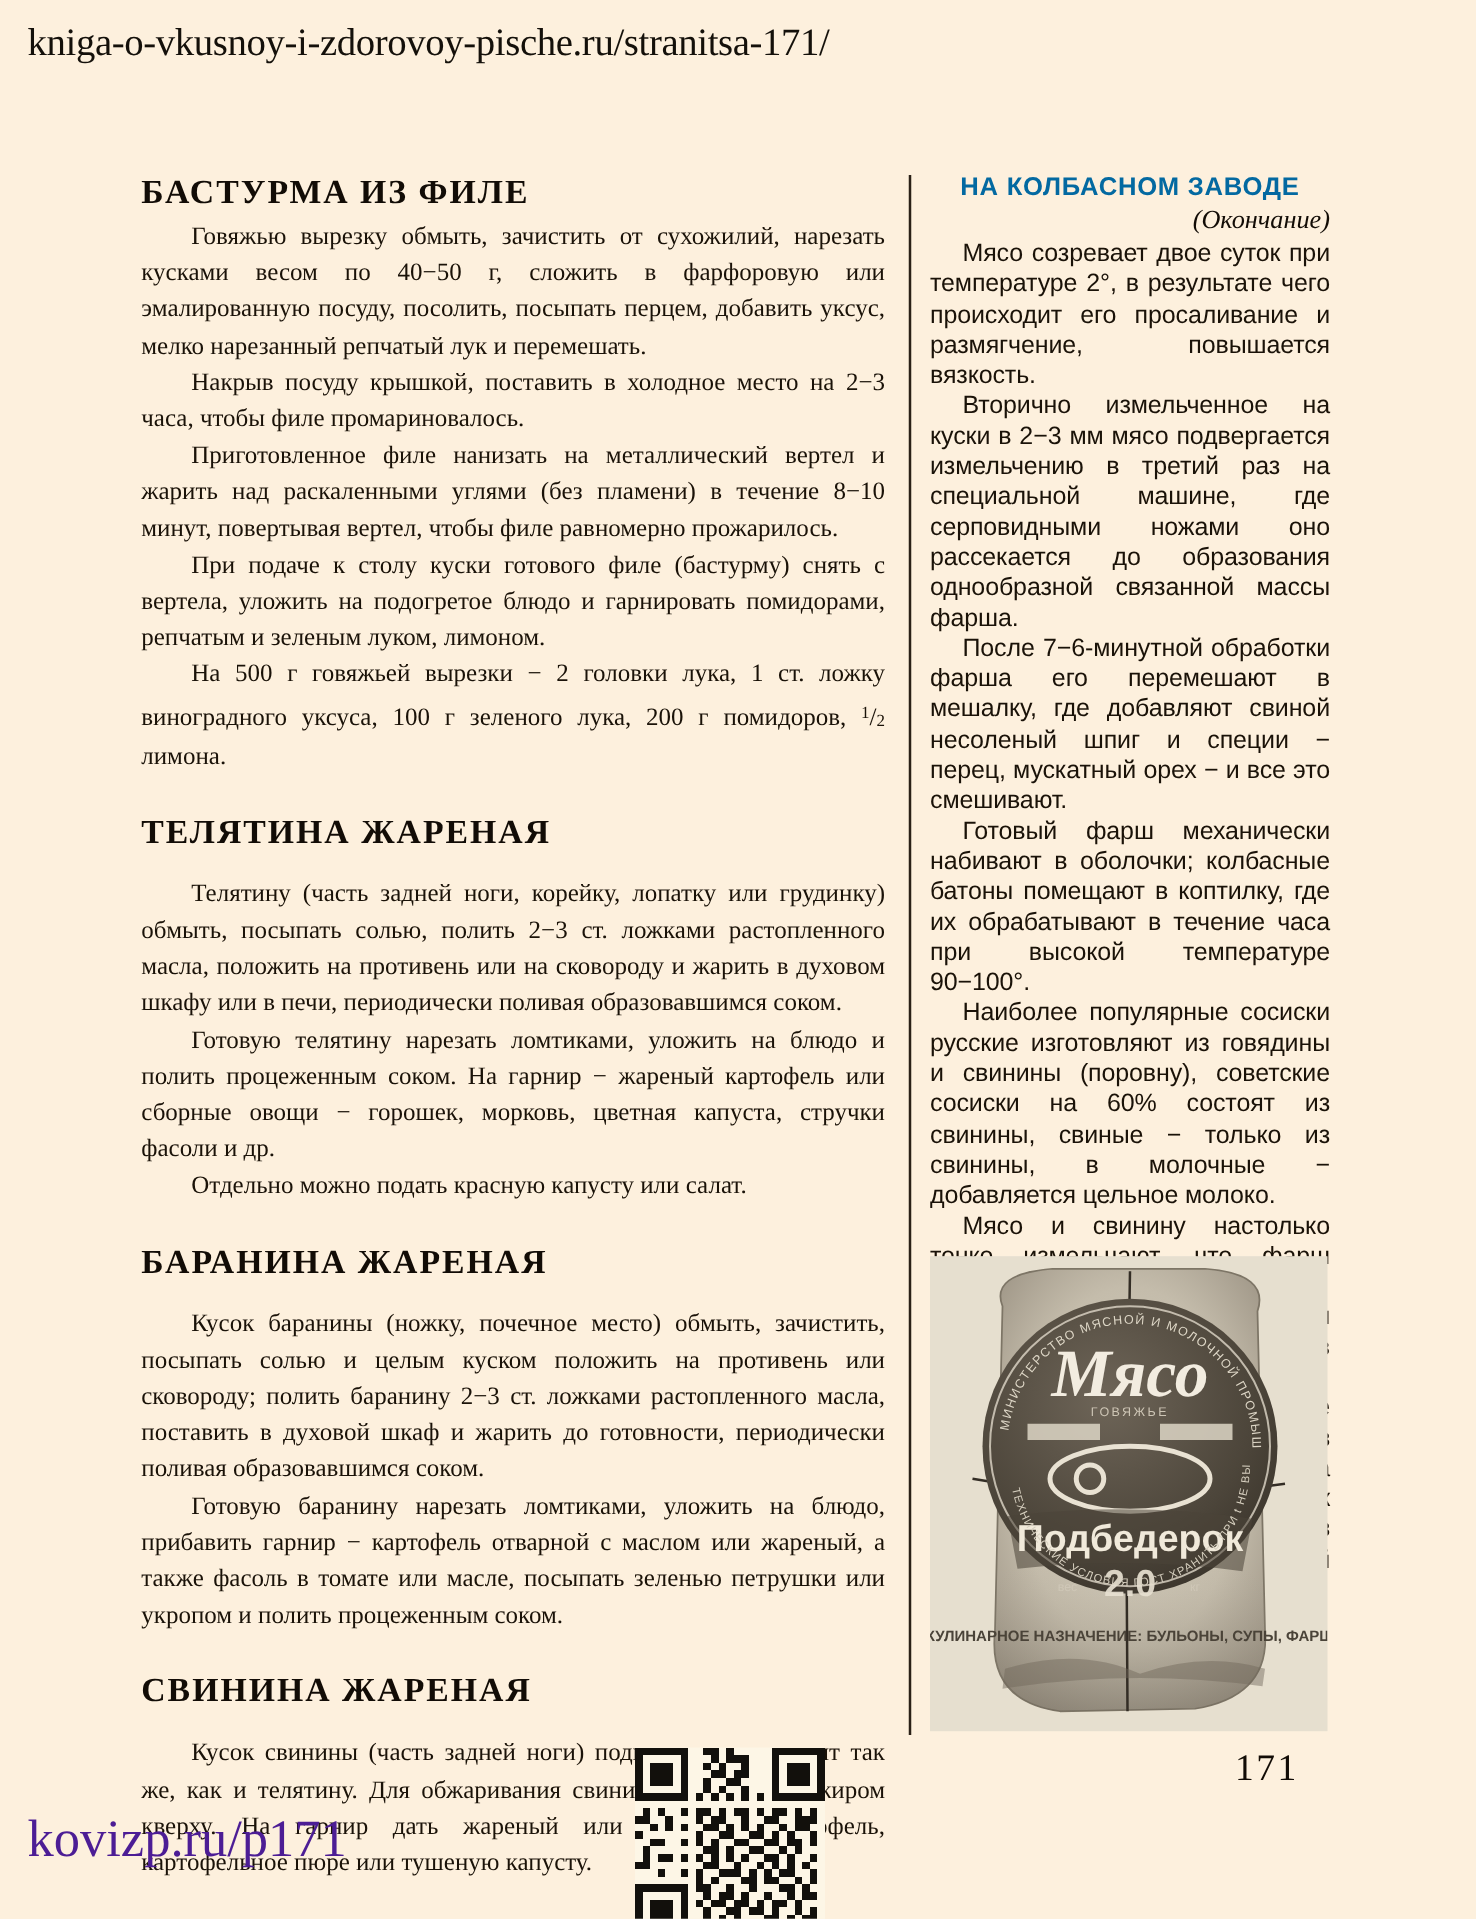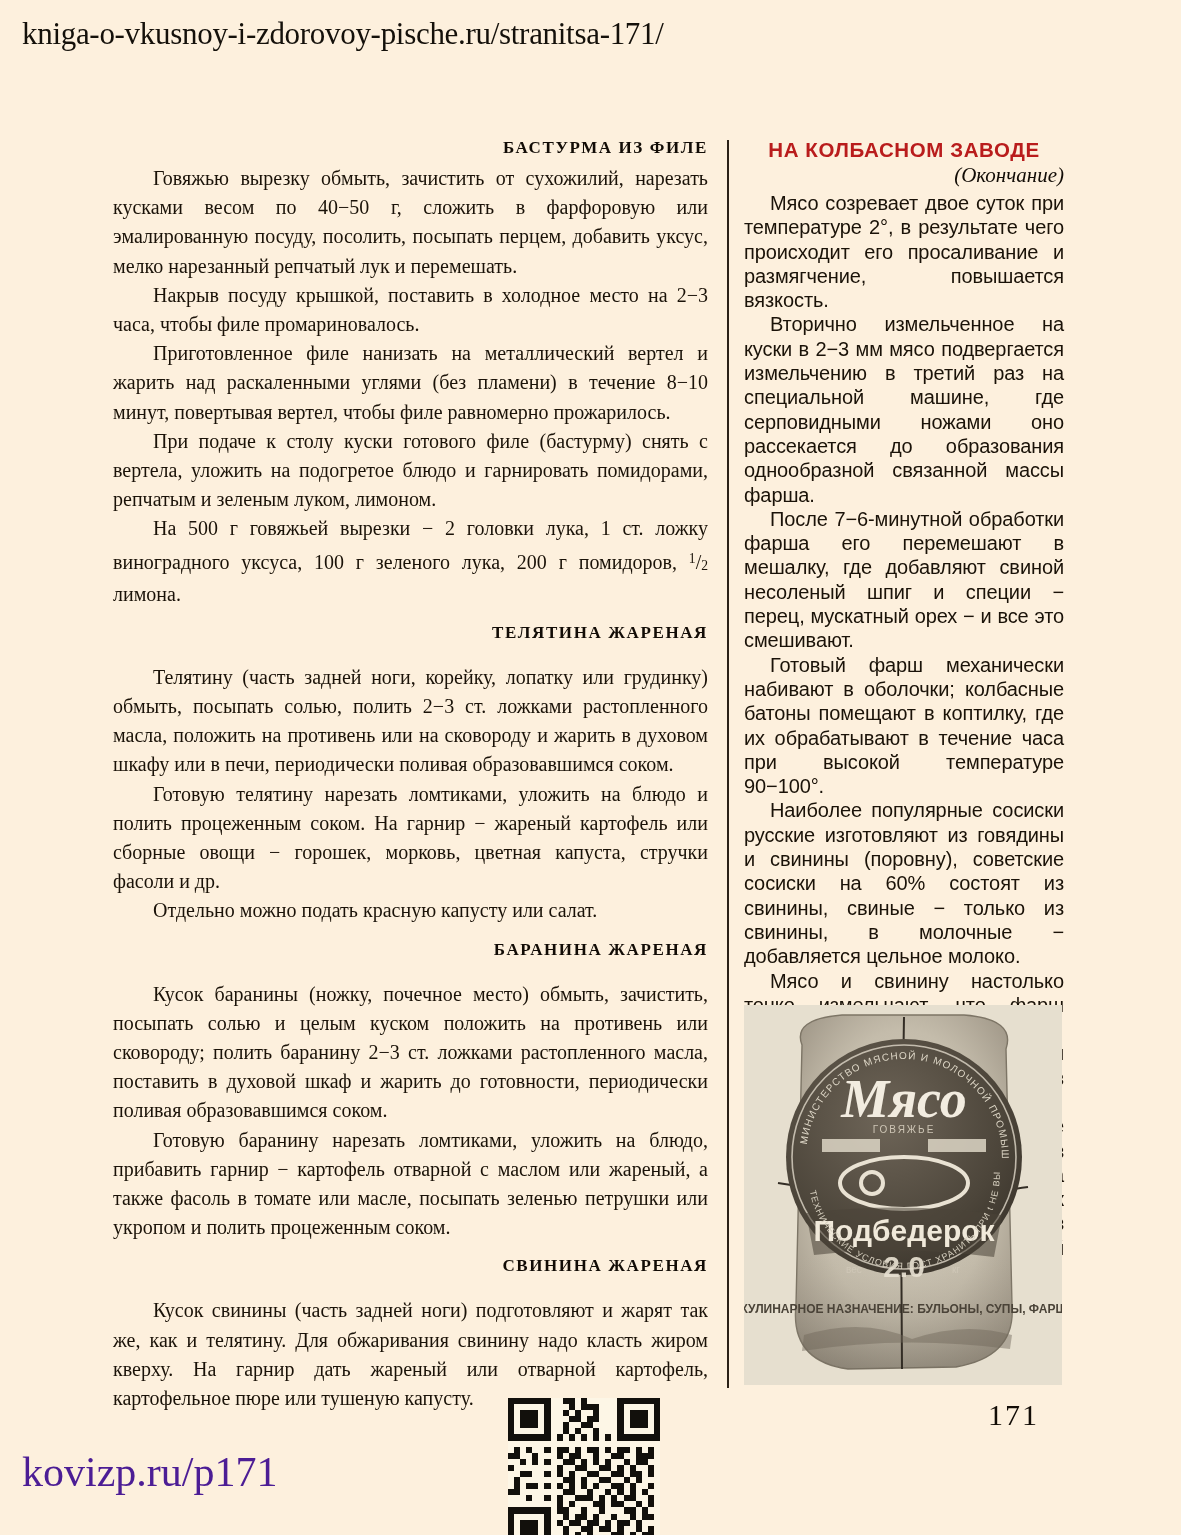--- a/index.html
+++ b/index.html
@@ -33,38 +33,38 @@
     position:absolute;left:744px;top:0;width:320px;
   }
   .divider{
     position:absolute;left:727px;top:140px;width:2px;height:1248px;
     background:#2a2117;
   }
 
   
   h2.sec-head{
     margin:0 0 6px 0;
-    text-align:right;
+    text-align:left;
     font-family:"Liberation Serif", serif;
     font-weight:bold;
-    font-size:17px;
+    font-size:27px;
     letter-spacing:1.6px;
     color:#120c06;
   }
   .col-left h2.sec-head{margin-top:0;}
-  .col-left .blk + .blk h2.sec-head{margin-top:14px;}
+  .col-left .blk + .blk h2.sec-head{margin-top:30px;}
 
   h2.sec-head-r{
     margin:0;
     text-align:center;
     font-family:"Liberation Sans", sans-serif;
     font-weight:bold;
     font-size:20.5px;
     letter-spacing:0.6px;
-    color:#b91c1c;
+    color:#0369a1;
   }
   .subhead-r{
     text-align:right;
     font-family:"Liberation Serif", serif;
     font-style:italic;
     font-size:21px;
     margin:1px 0 3px 0;
     color:#120c06;
   }
 

